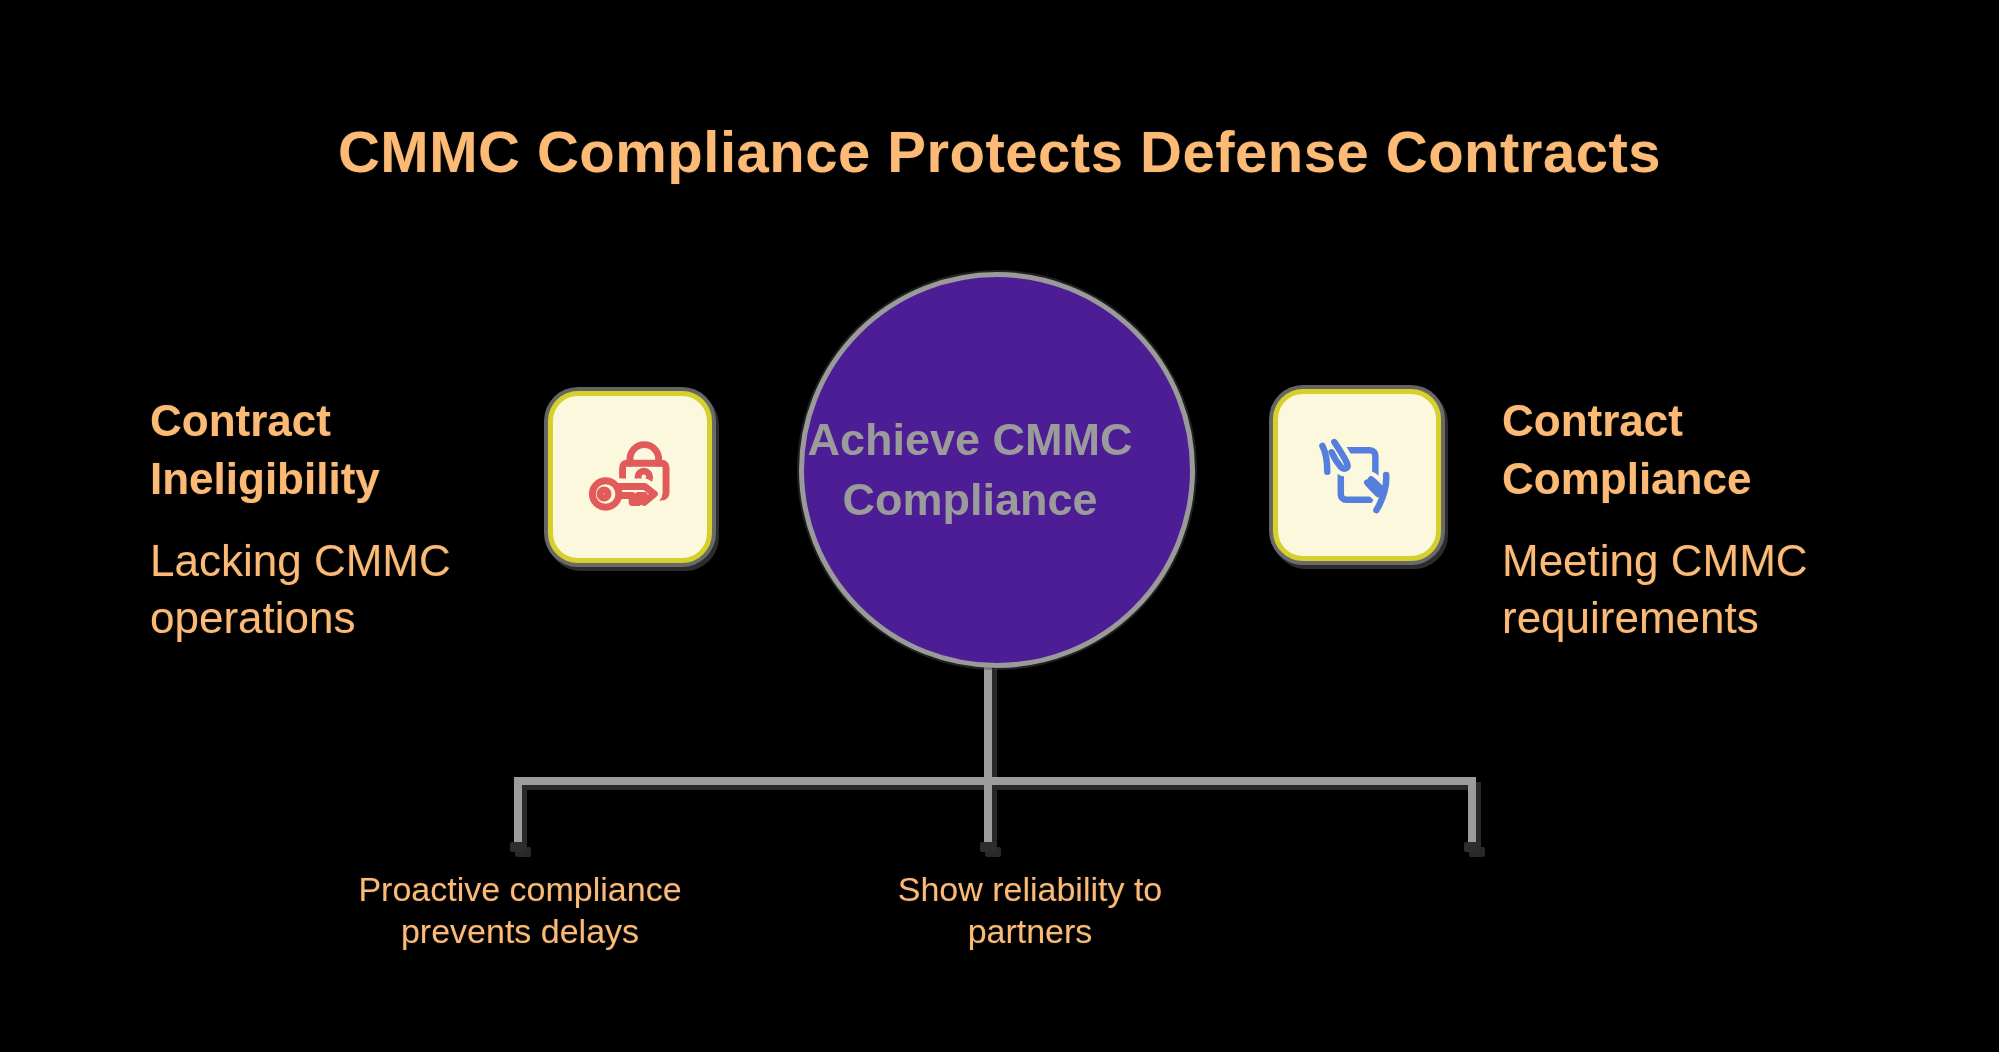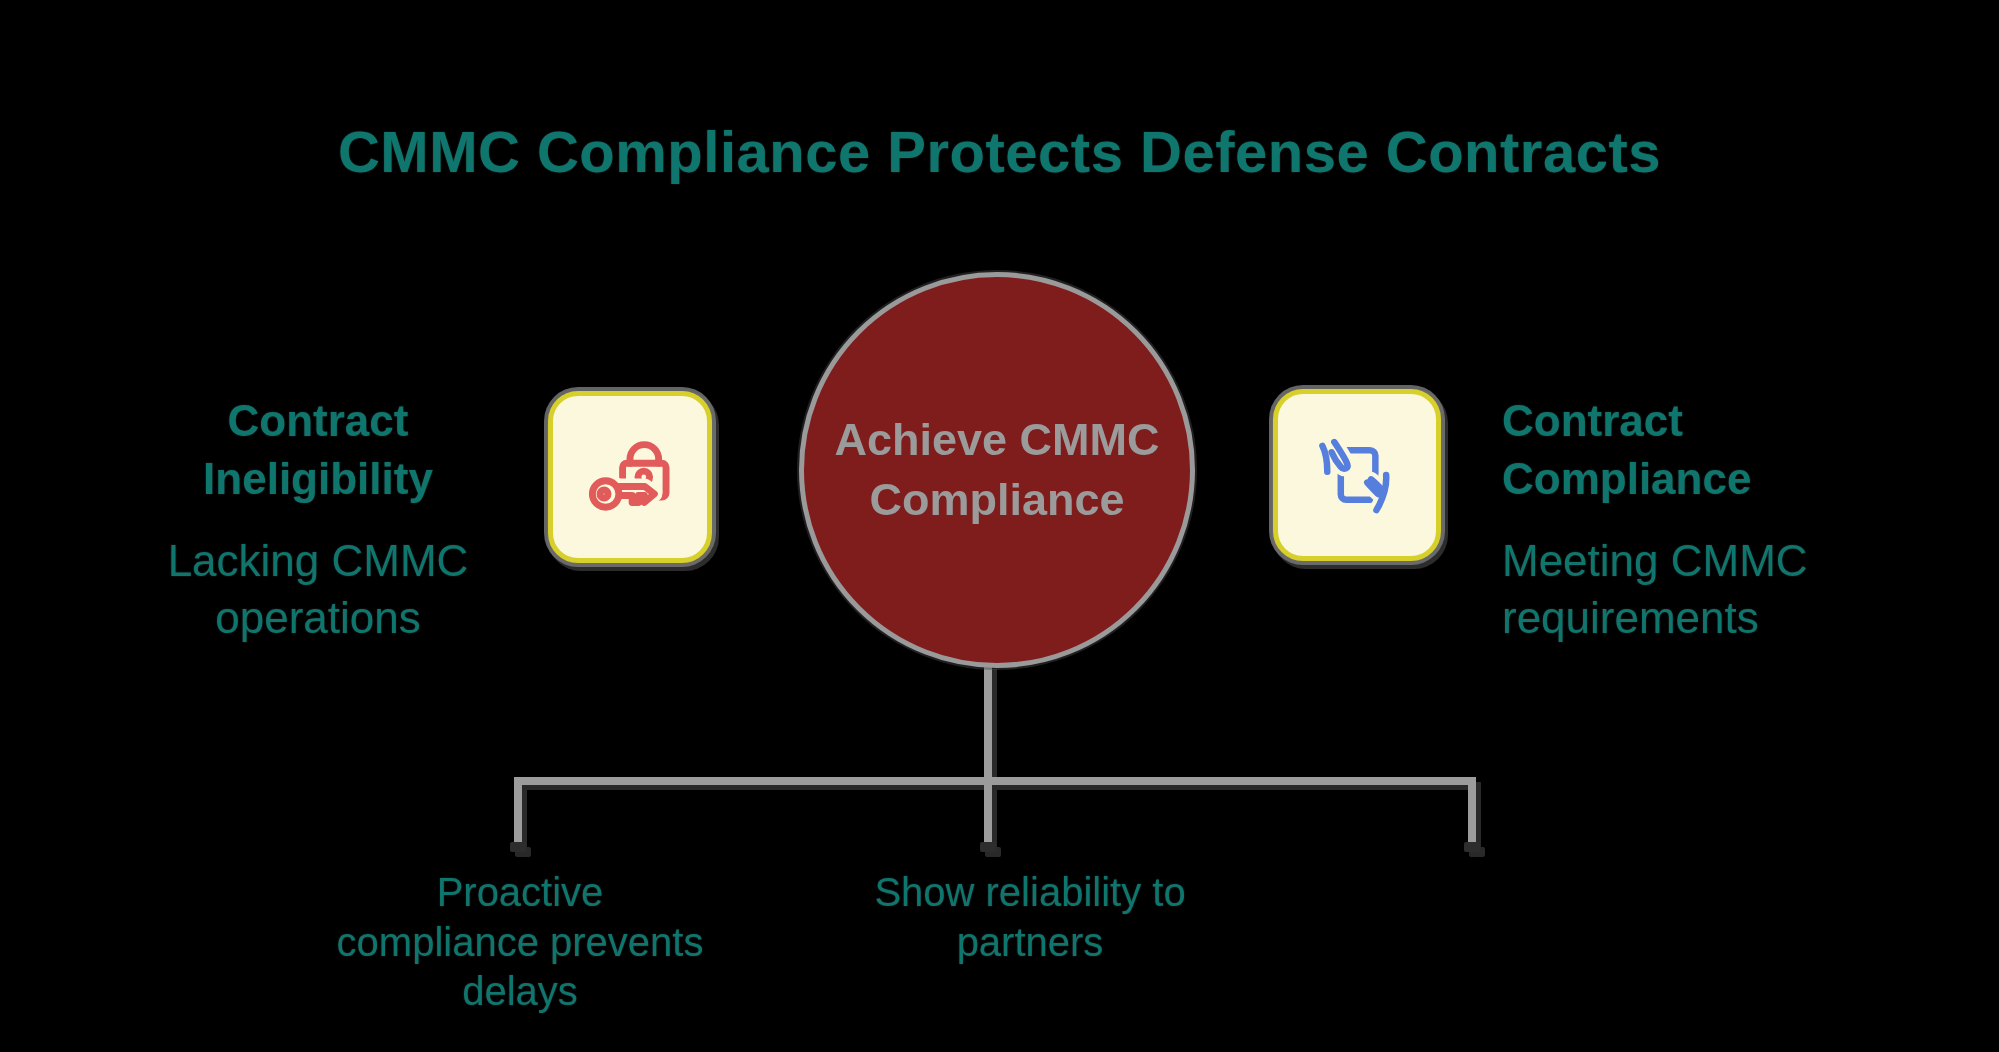--- a/index.html
+++ b/index.html
@@ -1,59 +1,59 @@
 <!DOCTYPE html>
 <html><head>
 <meta charset="utf-8">
 <style>
   html,body{margin:0;padding:0;background:#000;}
   .canvas{
     position:relative;width:1999px;height:1052px;background:#000000;overflow:hidden;
     font-family:"Liberation Sans", sans-serif;
   }
-  .ink{color:#0f766e;text-shadow:0 0 2px rgba(125,130,136,0.32), 2px 3px 3px rgba(0,0,0,0.9);}
+  .ink{color:#fdba74;text-shadow:0 0 2px rgba(125,130,136,0.32), 2px 3px 3px rgba(0,0,0,0.9);}
   .title{
     position:absolute;top:116px;left:0;right:0;text-align:center;
     font-size:58px;font-weight:bold;letter-spacing:0.5px;line-height:1.25;
   }
   .side-text{position:absolute;top:392px;}
   .side-text .heading{font-size:44px;font-weight:bold;line-height:1.32;margin:0 0 24px 0;}
   .side-text .desc{font-size:44px;font-weight:normal;line-height:1.3;}
-  .left-text{left:150px;width:336px;text-align:center;}
+  .left-text{left:150px;width:336px;text-align:left;}
   .right-text{left:1502px;width:420px;text-align:left;}
   .icon-card{
     position:absolute;width:164px;height:172px;
     background:#fbf8dd;border:5px solid #d7d02a;border-radius:30px;
     box-shadow:0 0 0 4px rgba(118,118,118,0.85), 3px 4px 0 4px rgba(80,80,80,0.55);
     box-sizing:border-box;display:flex;align-items:center;justify-content:center;
   }
   .icon-card.left{left:548px;top:391px;}
   .icon-card.right{left:1273px;top:389px;width:168px;}
   .circle{
     position:absolute;left:799px;top:272px;width:396px;height:396px;
-    background:#7f1d1d;border:5px solid #9a9a9a;border-radius:50%;
-    box-sizing:border-box;display:flex;align-items:center;justify-content:center;
+    background:#4c1d95;border:5px solid #9a9a9a;border-radius:50%;
+    box-sizing:border-box;display:flex;align-items:center;
     z-index:2; box-shadow:0 0 0 2px rgba(70,70,70,0.45);
   }
   .circle .label{
     width:332px;text-align:center;font-size:45px;font-weight:bold;
     color:#9b9b9b;line-height:1.33;
   }
   .connector{position:absolute;left:0;top:0;width:100%;height:100%;z-index:1;
     filter:drop-shadow(5px 5px 0px rgba(45,45,45,0.9));}
   .line{position:absolute;background:#9c9c9c;}
   .stem{left:984px;top:664px;width:8px;height:114px;}
   .hline{left:514px;top:777px;width:962px;height:8px;}
   .drop{width:8px;height:68px;top:777px;}
   .drop.d1{left:514px;} .drop.d2{left:984px;} .drop.d3{left:1468px;}
   .nub{position:absolute;width:16px;height:10px;background:#2d2d2d;top:842px;border-radius:2px;}
   .nub.n1{left:510px;} .nub.n2{left:980px;} .nub.n3{left:1464px;}
   .outcome{
     position:absolute;top:868px;width:380px;text-align:center;
-    font-size:40px;line-height:1.24;font-weight:normal;
+    font-size:34px;line-height:1.24;font-weight:normal;
   }
   .outcome.o1{left:330px;} .outcome.o2{left:840px;} .outcome.o3{left:1275px;}
 </style>
 </head>
 <body>
 
 <div class="canvas">
 
   <div class="title ink">CMMC Compliance Protects Defense Contracts</div>
 

